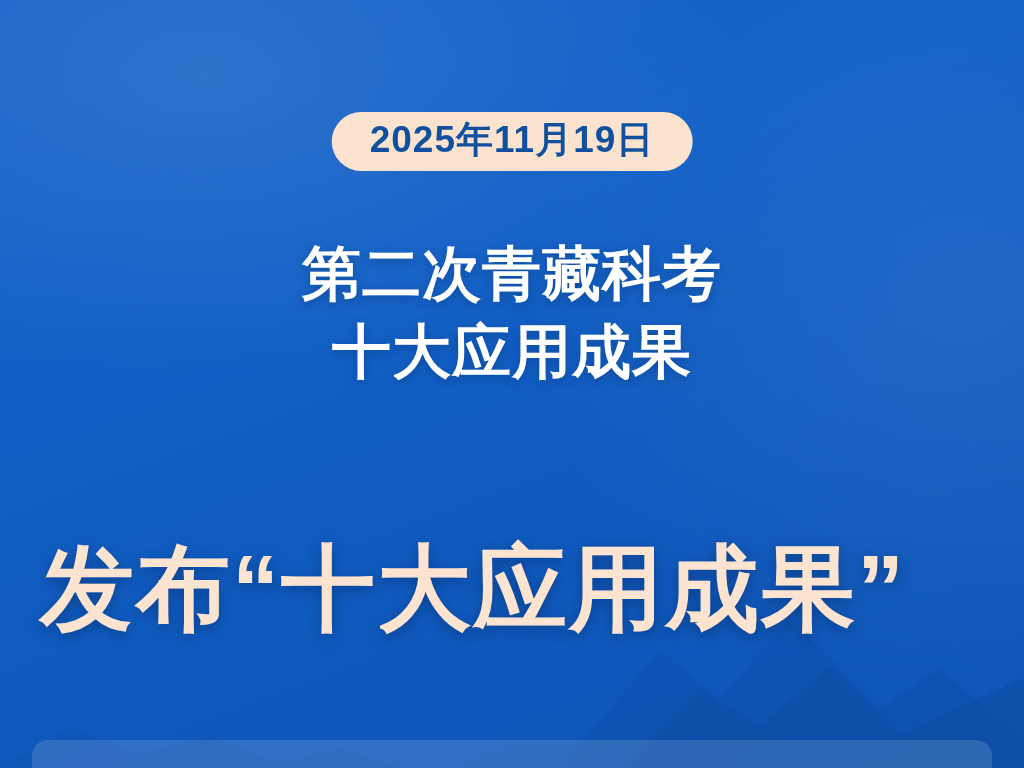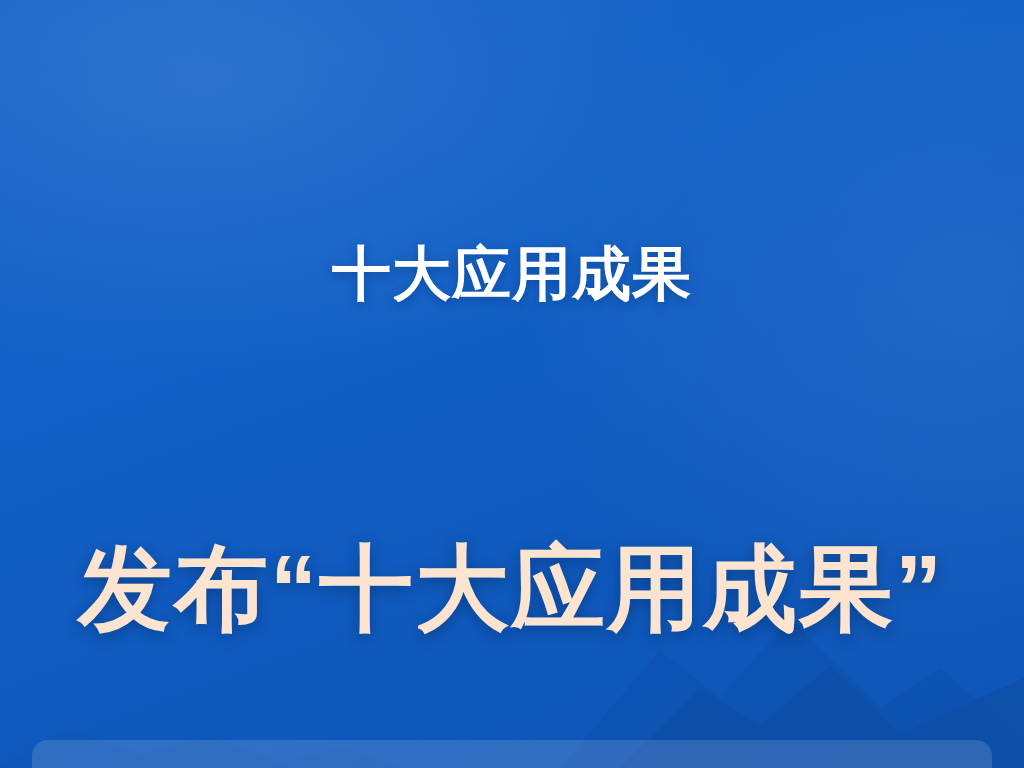--- a/index.html
+++ b/index.html
@@ -78,45 +78,48 @@
   }
   .headline .line {
     display: block;
     white-space: nowrap;
   }
   .subline {
     position: absolute;
     top: 540px;
     left: 0;
     width: 944px;
-    text-align: right;
+    text-align: left;
     font-size: 94px;
     font-weight: bold;
     line-height: 1.05;
     color: #fde4d0;
     white-space: nowrap;
     text-shadow: 0 4px 14px rgba(4,36,82,0.45);
     letter-spacing: 2px;
+    padding-left: 40px;
   }
 </style>
 </head>
 <body>
 
 <div class="poster">
 
   <div class="sheen"></div>
 
   <svg class="mountains" viewBox="0 0 1024 210" preserveAspectRatio="none">
     <path d="M560 210 L660 92 L720 140 L790 60 L880 150 L940 110 L1024 185 L1024 210 Z" fill="#0d4ea8" opacity="0.75"></path>
     <path d="M620 210 L700 130 L760 168 L830 108 L900 176 L1024 120 L1024 210 Z" fill="#0b4699" opacity="0.7"></path>
     <path d="M0 210 L70 170 L140 196 L210 178 L280 205 L340 190 L400 210 Z" fill="#0d4ea8" opacity="0.45"></path>
   </svg>
 
   <div class="bottom-panel"></div>
 
+  <div class="date-pill">2025年11月19日</div>
 
   <div class="headline">
+    <span class="line">第二次青藏科考</span>
     <span class="line">十大应用成果</span>
   </div>
 
   <div class="subline">发布“十大应用成果”</div>
 
 </div>
 
 </body></html>

